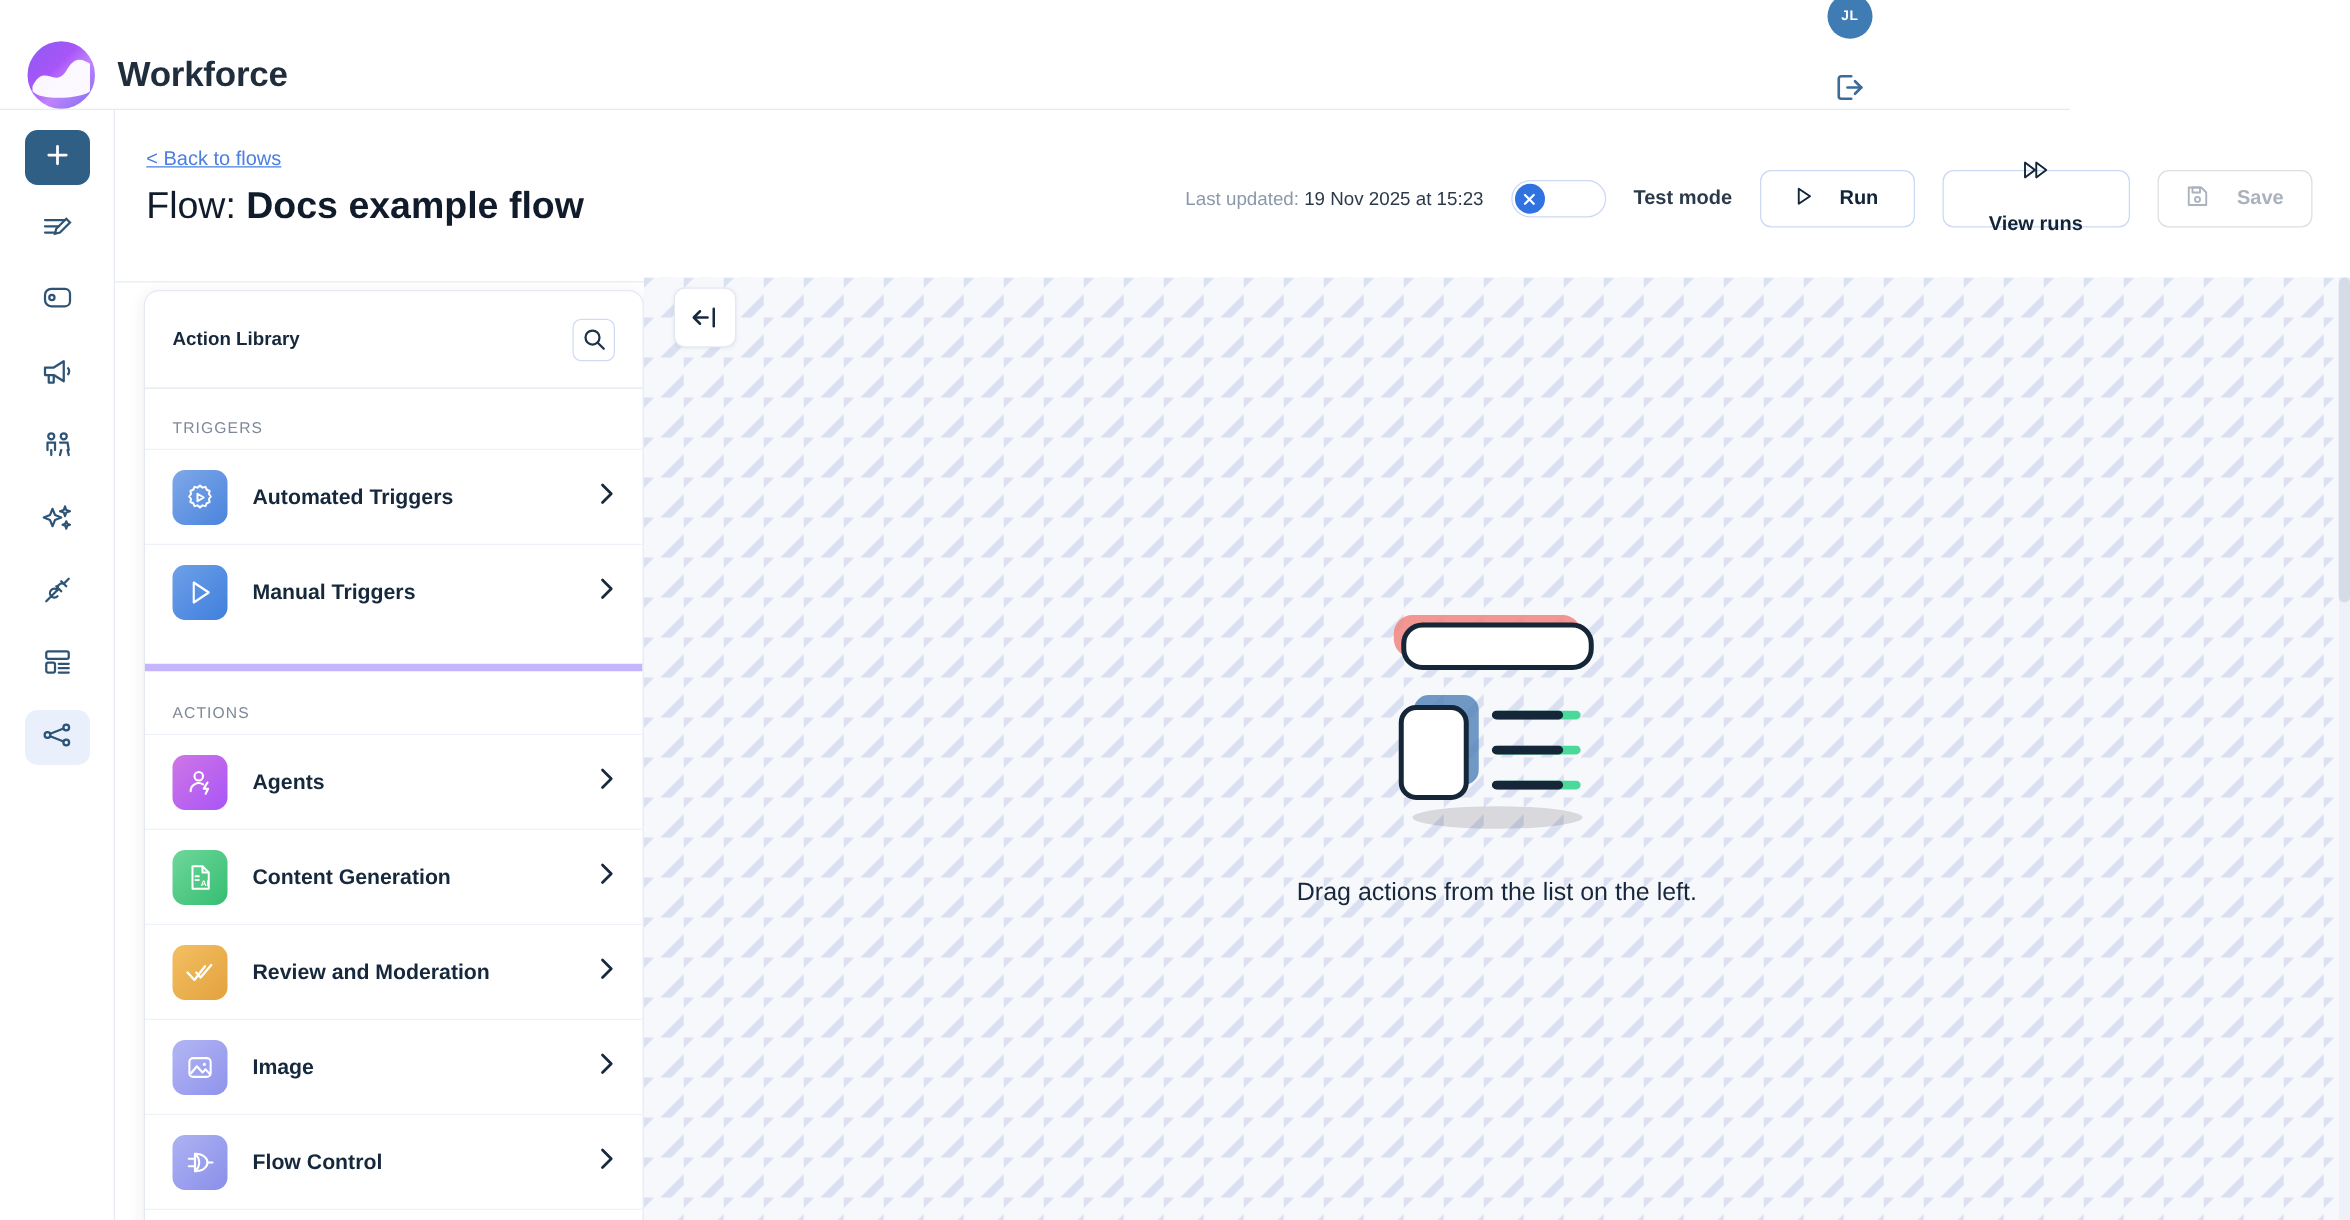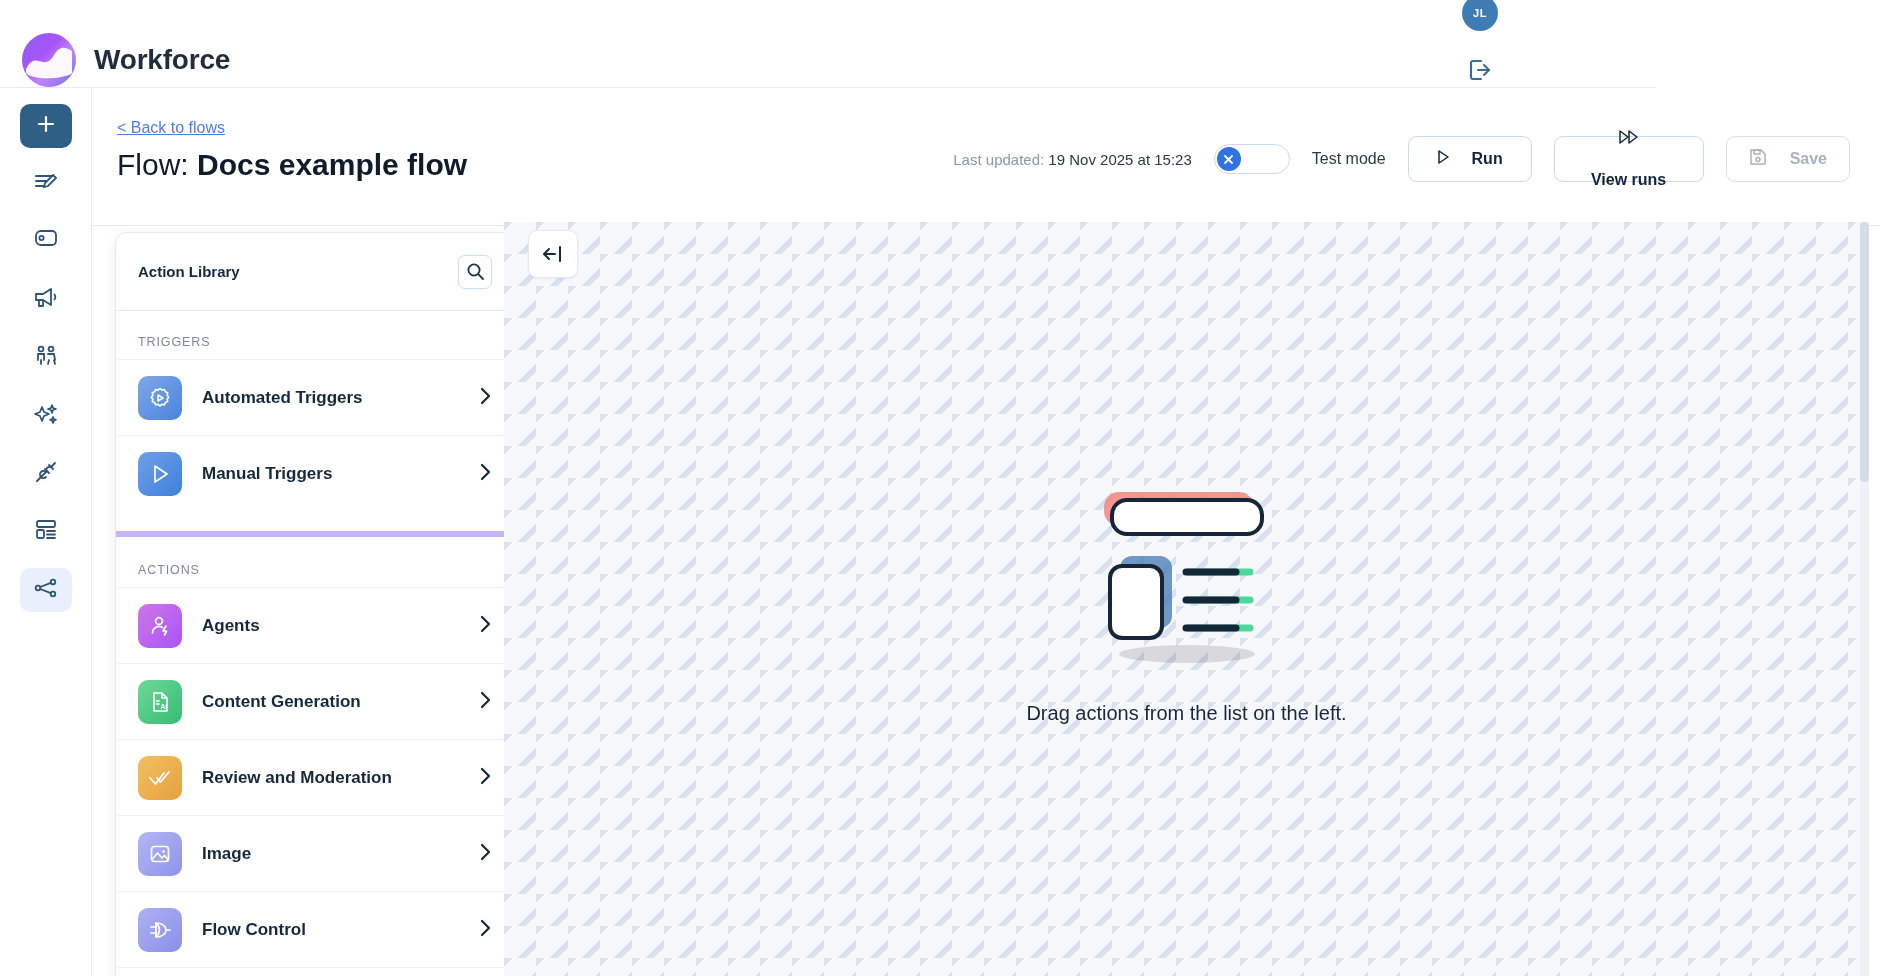--- a/index.html
+++ b/index.html
@@ -74,21 +74,21 @@
   .last-updated span { color:#2b3a4a; }
 
   .toggle {
     width:76px; height:30px; border-radius:16px; background:#fff; border:1px solid #cdd9f1;
     display:flex; align-items:center; padding:2px; flex:none;
   }
   .toggle .knob {
     width:24px; height:24px; border-radius:50%; background:#2f72e0;
     display:flex; align-items:center; justify-content:center; color:#fff; font-size:13px;
   }
-  .test-label { font-size:16px; color:#2b3a4a; }
+  .test-label { font-size:16px; color:#2b3a4a;font-weight:bold; }
 
   .btn {
     height:46px; min-width:124px; border-radius:9px; border:1px solid #ccd9f5; background:#fff;
     display:flex; align-items:center; justify-content:center; gap:23px;
     font-size:16px; font-weight:700; color:#12243a; padding:0 22px;
   }
   .btn.wide { min-width:150px;flex-direction:column; }
   .btn.disabled { border-color:#dcdfe4; color:#aab2bd; }
 
   
@@ -123,21 +123,21 @@
   .t-purple { background:linear-gradient(135deg,#cf76e6,#a855f7); }
   .t-green  { background:linear-gradient(135deg,#6fd79a,#35bd72); }
   .t-orange { background:linear-gradient(135deg,#f3bf63,#e3a23d); }
   .t-peri   { background:linear-gradient(135deg,#b3b6f3,#8f93ec); }
   .t-peri2  { background:linear-gradient(135deg,#aeb2f2,#8a8fea); }
   .lib-name { font-size:17px; font-weight:700; color:#16283c; }
   .chev-r { margin-left:auto; color:#17293d; }
 
   
   .canvas {
-    position:absolute; top:222px; left:504px; width:1365px; height:754px;
+    position:absolute; top:222px; left:515px; width:1365px; height:754px;
     background-color:#f7f8fc;
     background-image:
       repeating-linear-gradient(135deg, rgba(150,170,220,.30) 0 6px, rgba(0,0,0,0) 6px 32px);
     background-size:32px 32px;
   }
   .collapse-btn {
     position:absolute; top:8px; left:24px; width:50px; height:48px;
     background:#fff; border:1px solid #e3e8f3; border-radius:9px;
     display:flex; align-items:center; justify-content:center; color:#17293d;
     box-shadow:0 1px 3px rgba(30,50,90,.06);

